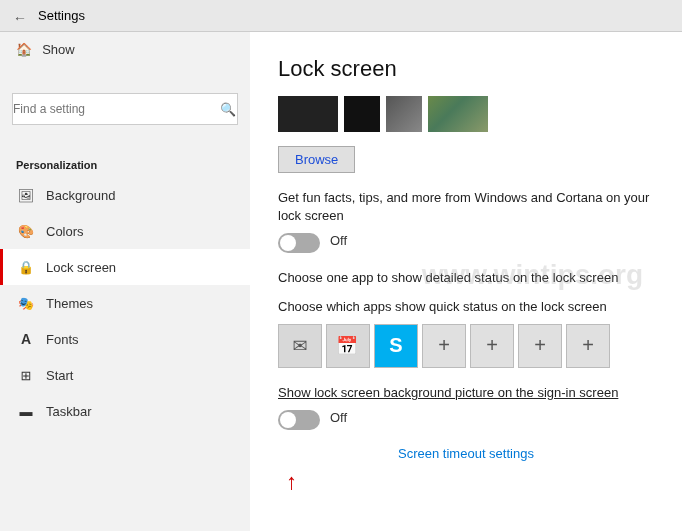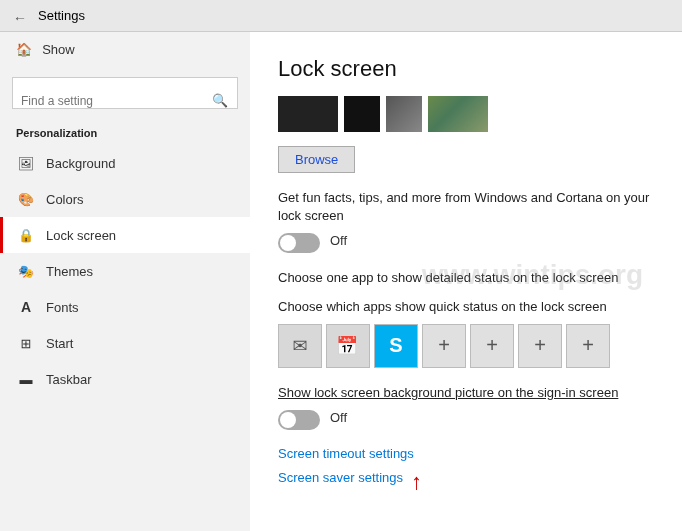--- a/index.html
+++ b/index.html
@@ -39,27 +39,27 @@
     }
     
     .sidebar {
       width: 250px;
       background: #f2f2f2;
       flex-shrink: 0;
       overflow-y: auto;
       padding-bottom: 10px;
     }
     .sidebar-search {
-      margin: 10px 12px;
-      display: flex;
-      align-items: flex-end;
+      margin: 26px 12px;
+      display: flex;
+      align-items: center;
       background: white;
       border: 1px solid #ccc;
       height: 32px;
-      padding: 0 8px;
+      padding: 0 0;
     }
     .sidebar-search input {
       border: none;
       outline: none;
       flex: 1;
       font-size: 12px;
       background: transparent;
       color: #555;
     }
     .sidebar-search-icon {
@@ -190,21 +190,21 @@
       cursor: pointer;
       font-size: 18px;
       color: #555;
       border: 1px solid #bbb;
     }
     .app-status-item.envelope { background: #d8d8d8; }
     .app-status-item.calendar { background: #d8d8d8; }
     .app-status-item.skype { background: #00aff0; color: white; font-size: 20px; font-weight: bold; }
     .app-status-item.plus { font-size: 20px; color: #555; background: #e0e0e0; }
 
-    .links-section { margin-top: 12px; }
+    .links-section { margin-top: 12px; text-align: center; }
     .settings-link {
       color: #0078d7;
       text-decoration: none;
       font-size: 13px;
       display: block;
       margin-bottom: 8px;
       cursor: pointer;
     }
 
     
@@ -332,21 +332,20 @@
       <div class="section-desc" style="margin-top:6px;text-decoration:underline;">Show lock screen background picture on the sign-in screen</div>
       <div class="toggle-row">
         <div class="toggle off"></div>
         <span class="toggle-label">Off</span>
       </div>
 
       
       <div class="links-section">
         <a class="settings-link">Screen timeout settings</a>
         <div style="display:flex;align-items:center;">
-          <a class="settings-link">Screen saver settings</a>
           <span class="red-arrow">↑</span>
         </div>
       </div>
 
     </div>
   </div>
 
 </div>
 
 </body></html>

